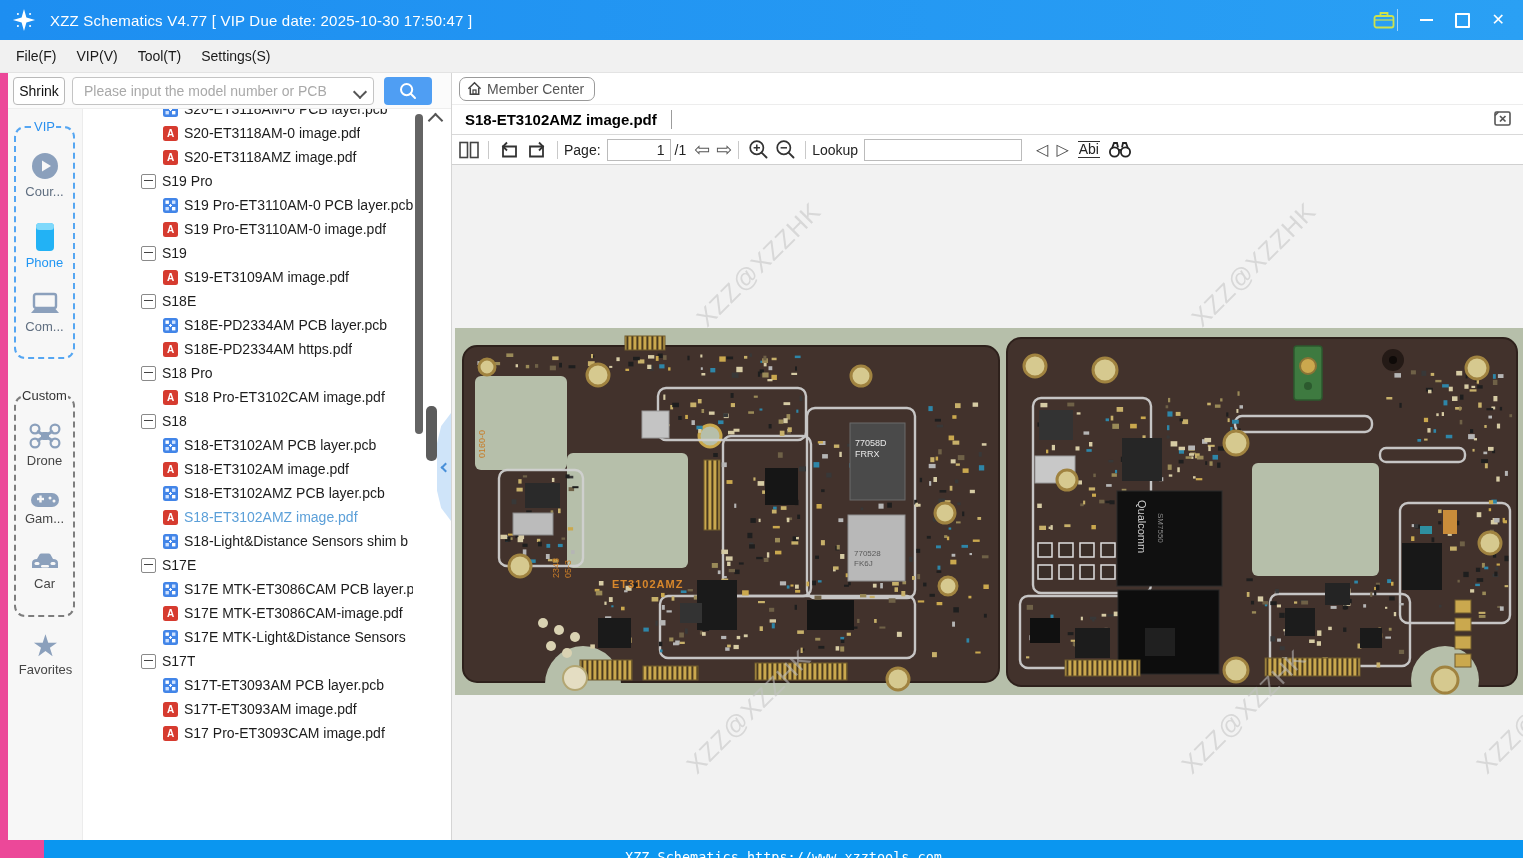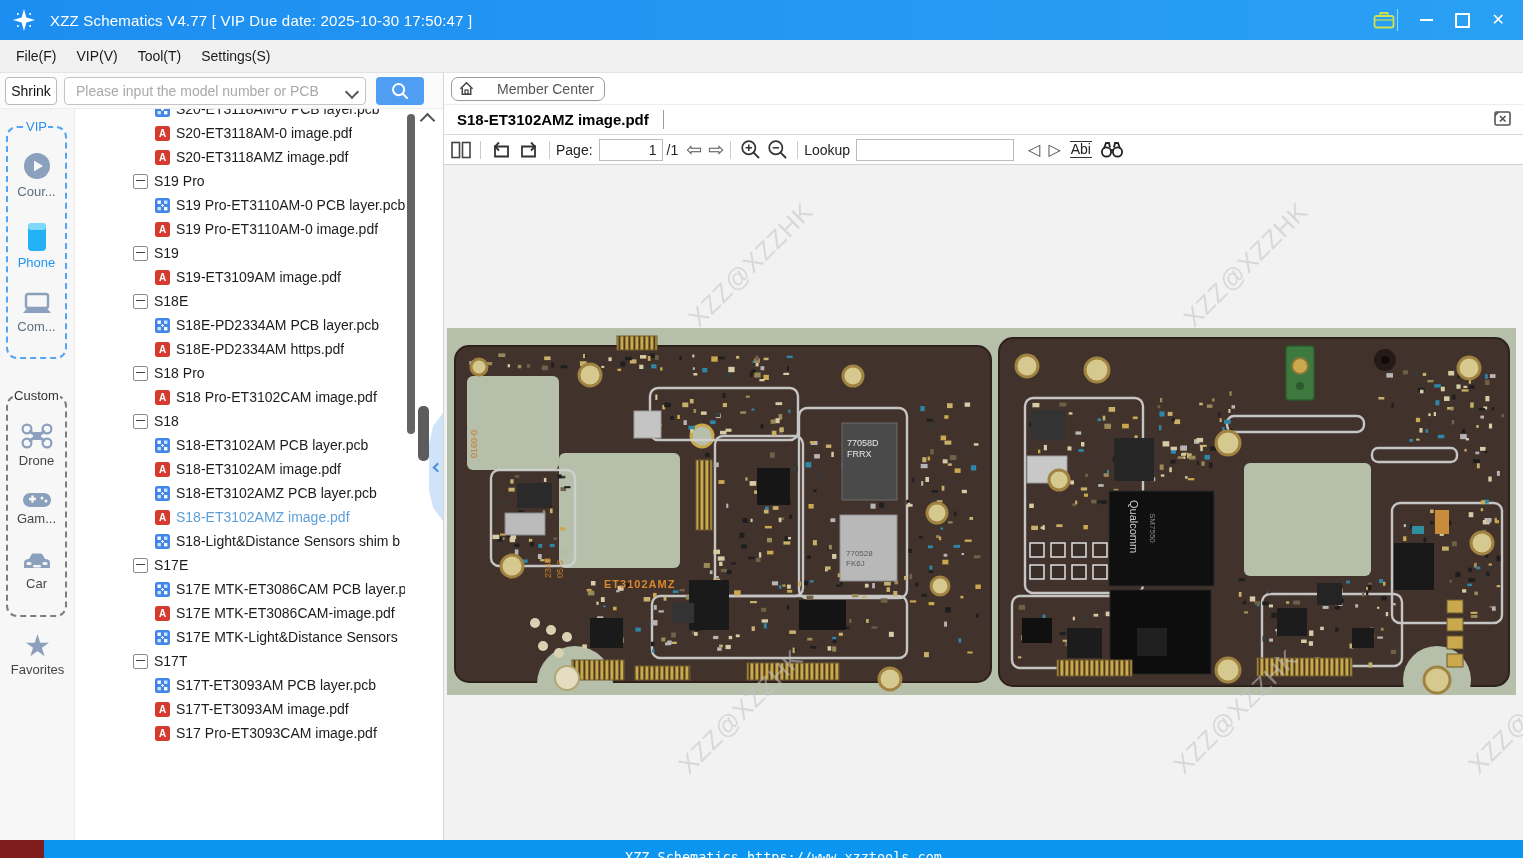--- a/index.html
+++ b/index.html
@@ -1,35 +1,35 @@
 <!DOCTYPE html>
 <html><head>
 <meta charset="utf-8">
 <style>
   html,body{margin:0;padding:0;background:#888;}
-  #app{position:relative;width:1523px;height:858px;background:#7f1d1d;overflow:hidden;
+  #app{position:relative;width:1523px;height:858px;background:#ec4899;overflow:hidden;
        font-family:"Liberation Sans",sans-serif;-webkit-font-smoothing:antialiased;}
   
   .titlebar{height:40px;background:linear-gradient(90deg,#1d8ef1,#2aa0f4);display:flex;align-items:center;color:#fff;}
   .titlebar .logo{margin:0 14px 0 12px;display:flex;align-items:center;}
   .titlebar .title{font-size:15px;letter-spacing:.2px;}
   .titlebar .spacer{flex:1;}
   .winbtns{display:flex;align-items:center;gap:22px;margin-right:18px;}
   .briefcase{display:flex;align-items:center;margin-right:2px;}
   .win-sep{width:1px;height:22px;background:rgba(255,255,255,.55);}
   .btn-min{width:13px;height:2px;background:#fff;display:inline-block;}
   .btn-max{width:11px;height:11px;border:2px solid #fff;border-radius:1px;display:inline-block;}
   .btn-close{font-size:16px;line-height:16px;color:#fff;}
   
   .menubar{height:32px;background:#f1f1f1;border-bottom:1px solid #e3e3e3;display:flex;align-items:center;font-size:14px;color:#1a1a1a;}
   .menubar span{padding:0 10px;}
   .menubar span:first-child{padding-left:16px;}
   
   .main{display:flex;height:767px;}
-  .left-col{width:443px;display:flex;flex-direction:column;}
+  .left-col{width:443px;display:flex;flex-direction:column;padding-left:8px;}
   .search-row{height:35px;background:#fbfbfb;display:flex;align-items:center;border-bottom:1px solid #eee;}
   .shrink-btn{margin-left:5px;width:52px;height:28px;border:1px solid #b9b9b9;border-radius:4px;background:#fff;
               font-size:14px;color:#111;display:flex;align-items:center;justify-content:center;}
   .model-input{margin-left:7px;width:302px;height:28px;border:1px solid #c4c4c4;border-radius:4px;background:#fff;
                position:relative;display:flex;align-items:center;box-sizing:border-box;}
   .model-input input{border:none;outline:none;flex:1;margin:0 24px 0 9px;font-size:14px;color:#333;background:transparent;font-family:inherit;}
   .model-input input::placeholder{color:#a9a9a9;}
   .chev-down{position:absolute;right:8px;top:9px;width:8px;height:8px;border-left:2px solid #555;border-bottom:2px solid #555;transform:rotate(-45deg);}
   .search-btn{margin-left:10px;width:48px;height:28px;background:#4f9ef3;border-radius:4px;display:flex;align-items:center;justify-content:center;}
   .left-body{flex:1;display:flex;min-height:0;}
@@ -66,21 +66,21 @@
   .sb-long{position:absolute;left:332px;top:5px;width:8px;height:320px;border-radius:4px;background:#646464;}
   .sb-chev{position:absolute;left:347px;top:6px;width:9px;height:9px;border-left:2px solid #555;border-top:2px solid #555;transform:rotate(45deg);}
   .sb-short{position:absolute;left:343px;top:297px;width:11px;height:55px;border-radius:5px;background:#5c5c5c;}
   .collapse-handle{position:absolute;left:354px;top:304px;width:14px;height:108px;background:#cfe4f9;
                    clip-path:polygon(100% 0,100% 100%,30% 88%,0 72%,0 28%,30% 12%);display:flex;align-items:center;justify-content:center;}
   .collapse-handle .c{width:5px;height:5px;border-left:2px solid #4a90d9;border-bottom:2px solid #4a90d9;transform:rotate(45deg);margin-left:3px;}
   
   .right-pane{flex:1;border-left:1px solid #d5d5d5;display:flex;flex-direction:column;min-width:0;}
   .member-row{height:31px;background:#fff;display:flex;align-items:center;border-bottom:1px solid #ededed;}
   .member-btn{margin-left:7px;height:24px;border:1px solid #9a9a9a;border-radius:7px;background:#fff;display:flex;align-items:center;
-              padding:0 10px 0 7px;gap:23px;font-size:14px;color:#555;}
+              padding:0 10px 0 7px;gap:5px;font-size:14px;color:#555;}
   .tab-bar{height:29px;background:#fff;border-bottom:1px solid #d9d9d9;display:flex;align-items:center;position:relative;}
   .tab-title{margin-left:13px;font-size:15px;font-weight:bold;color:#000;}
   .tab-sep{width:1px;height:19px;background:#9c9c9c;margin-left:14px;}
   .tab-close{position:absolute;right:12px;top:6px;}
   .toolbar{height:29px;background:#fff;border-bottom:1px solid #d0d0d0;display:flex;align-items:center;font-size:14px;color:#222;}
   .toolbar .sep{width:1px;height:18px;background:#c9c9c9;margin:0 6px;}
   .tb-ic{display:flex;align-items:center;justify-content:center;margin:0 3px;}
   .page-input{width:52px;height:20px;border:1px solid #bbb;font-size:14px;text-align:right;padding:0 5px;margin-left:6px;font-family:inherit;color:#222;background:#fff;}
   .lookup-input{width:148px;height:20px;border:1px solid #bbb;font-size:13px;padding:0 4px;margin-left:6px;font-family:inherit;background:#fff;}
   .uarr{font-size:19px;color:#555;line-height:19px;}

